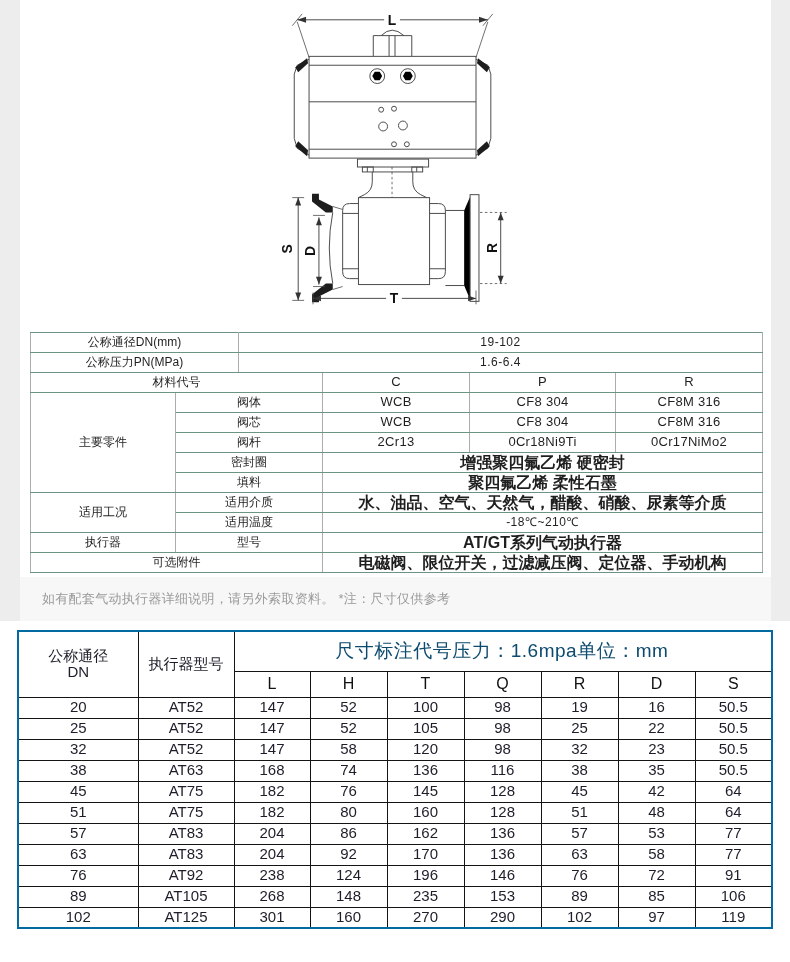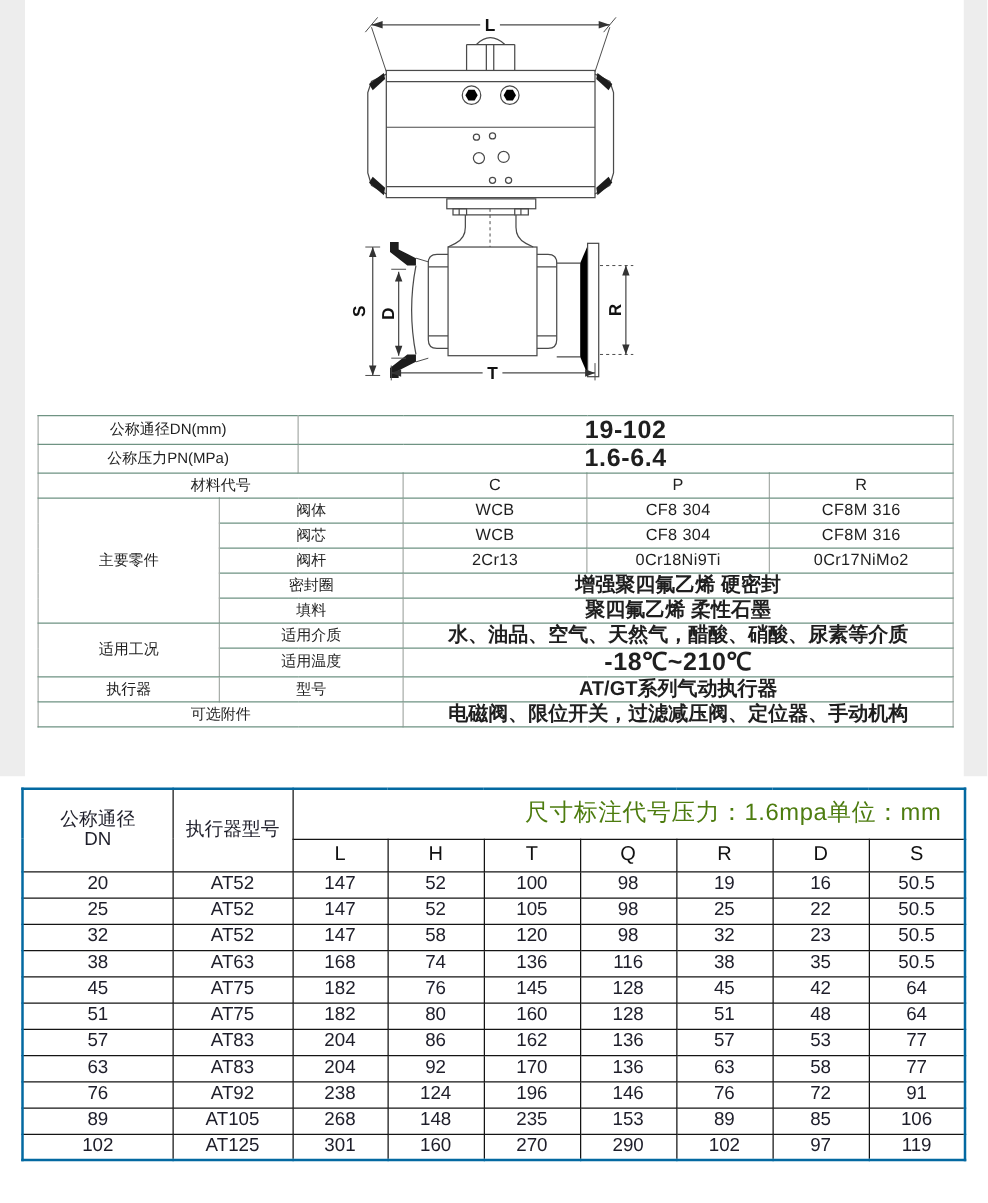--- a/index.html
+++ b/index.html
@@ -22,33 +22,33 @@
   svg.drawing .dotted{stroke-dasharray:2.5,2.5;stroke-width:.8}
   svg.drawing .thin{stroke-width:.8}
 
   
   table.spec{position:absolute;left:30px;top:332px;width:732px;border-collapse:collapse;table-layout:fixed;background:#fff}
   table.spec td{height:20px;padding:0 2px;text-align:center;vertical-align:middle;line-height:1.1;overflow:hidden;
       border-left:1px solid #a9aeaa;border-right:1px solid #a9aeaa;
       border-top:1px solid #6f9383;border-bottom:1px solid #6f9383;
       font-size:12px;font-weight:normal;color:#1f1f1f}
   table.spec td.val{font-weight:normal;font-size:13px;letter-spacing:.3px}
-  table.spec td.big{font-weight:bold;font-size:20px;letter-spacing:.5px}
+  table.spec td.big{font-weight:normal;font-size:12px;letter-spacing:.5px}
   table.spec td.cnval{font-weight:bold;font-size:16px}
 
   
   table.dim{margin:9px 0 0 17px;width:754px;border-collapse:collapse;table-layout:fixed;border:2px solid #0369a1;background:#fff}
   table.dim td{border:1px solid #141414;text-align:center;vertical-align:middle;padding:0;
       font-size:15px;color:#1e1e2a;height:21px;line-height:1.1}
   table.dim tr.h1 td{height:40px}
   table.dim tr.h2 td{height:26px;font-size:16px;color:#111}
   .dn-head{font-size:15px;line-height:1.3;color:#111}
   .model-head{font-size:15px;color:#111}
-  .title-flex{display:flex;justify-content:flex-end;align-items:center;padding:0 18px 0 16px;
-      font-size:19px;color:#4d7c0f;letter-spacing:.5px}
+  .title-flex{display:flex;justify-content:center;align-items:center;padding:0 18px 0 16px;
+      font-size:19px;color:#0c4a6e;letter-spacing:.5px}
 </style>
 </head>
 <body>
 
 <div class="top-section">
 
   <svg class="drawing" width="330" height="326" viewBox="230 4 330 330">
 
     <g>
       <line x1="296" y1="20" x2="384" y2="20"></line>
@@ -235,20 +235,23 @@
     </tr>
     <tr>
       <td colspan="3">可选附件</td>
       <td colspan="3" class="cnval">电磁阀、限位开关，过滤减压阀、定位器、手动机构</td>
     </tr>
   </tbody>
     </table>
 
   <div class="side-strip left"></div>
   <div class="side-strip right"></div>
+  <div class="note-band">
+    <span>如有配套气动执行器详细说明，请另外索取资料。 *注：尺寸仅供参考</span>
+  </div>
 </div>
 
 <table class="dim">
   <colgroup>
     <col style="width:120px">
       <col style="width:96px">
     <col style="width:76px">
       <col style="width:77px">
       <col style="width:77px">
       <col style="width:77px">

